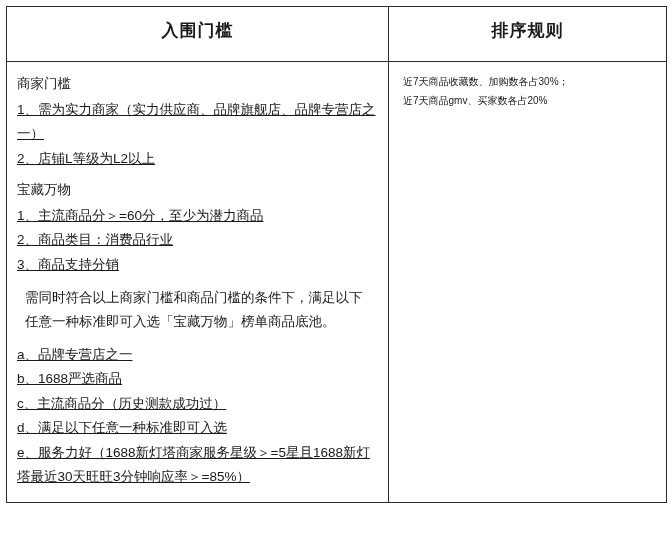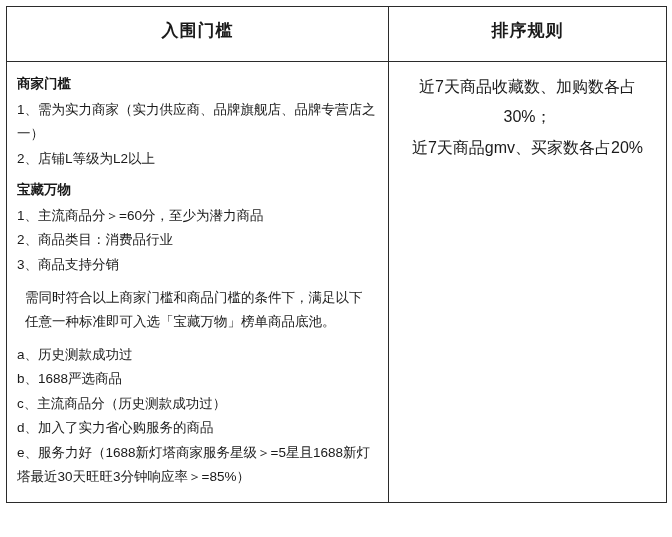--- a/index.html
+++ b/index.html
@@ -41,34 +41,35 @@
   col.c1 { width: 382px; }
   col.c2 { width: 278px; }
 
   td.criteria-cell {
     padding: 10px 12px 12px 10px;
     font-size: 13.5px;
     line-height: 1.82;
   }
   td.sort-cell {
     padding: 10px 14px;
-    font-size: 16px;
+    font-size: 10px;
     line-height: 1.9;
     vertical-align: middle;
-    text-align: center;
+    text-align: left;
   }
   .sec-title {
-    font-weight: bold;
+    font-weight: normal;
     margin: 0 0 1px 0;
   }
   .sec-title.second {
     margin-top: 7px;
   }
   .line {
     margin: 0;
+    text-decoration: underline;
   }
   .para {
     margin: 8px;
   }
   .sort-line {
     margin: 0;
   }
 </style>
 </head>
 <body>
@@ -89,24 +90,24 @@
       <tr>
         <td class="criteria-cell">
           <p class="sec-title">商家门槛</p>
           <p class="line">1、需为实力商家（实力供应商、品牌旗舰店、品牌专营店之一）</p>
           <p class="line">2、店铺L等级为L2以上</p>
           <p class="sec-title second">宝藏万物</p>
           <p class="line">1、主流商品分＞=60分，至少为潜力商品</p>
           <p class="line">2、商品类目：消费品行业</p>
           <p class="line">3、商品支持分销</p>
           <p class="para">需同时符合以上商家门槛和商品门槛的条件下，满足以下任意一种标准即可入选「宝藏万物」榜单商品底池。</p>
-          <p class="line">a、历史测款成功过</p>
+          <p class="line">a、品牌专营店之一</p>
           <p class="line">b、1688严选商品</p>
           <p class="line">c、主流商品分（历史测款成功过）</p>
-          <p class="line">d、加入了实力省心购服务的商品</p>
+          <p class="line">d、满足以下任意一种标准即可入选</p>
           <p class="line">e、服务力好（1688新灯塔商家服务星级＞=5星且1688新灯塔最近30天旺旺3分钟响应率＞=85%）</p>
         </td>
         <td class="sort-cell">
           <p class="sort-line">近7天商品收藏数、加购数各占30%；</p>
           <p class="sort-line">近7天商品gmv、买家数各占20%</p>
         </td>
       </tr>
     </tbody>
   </table>
 </div>

